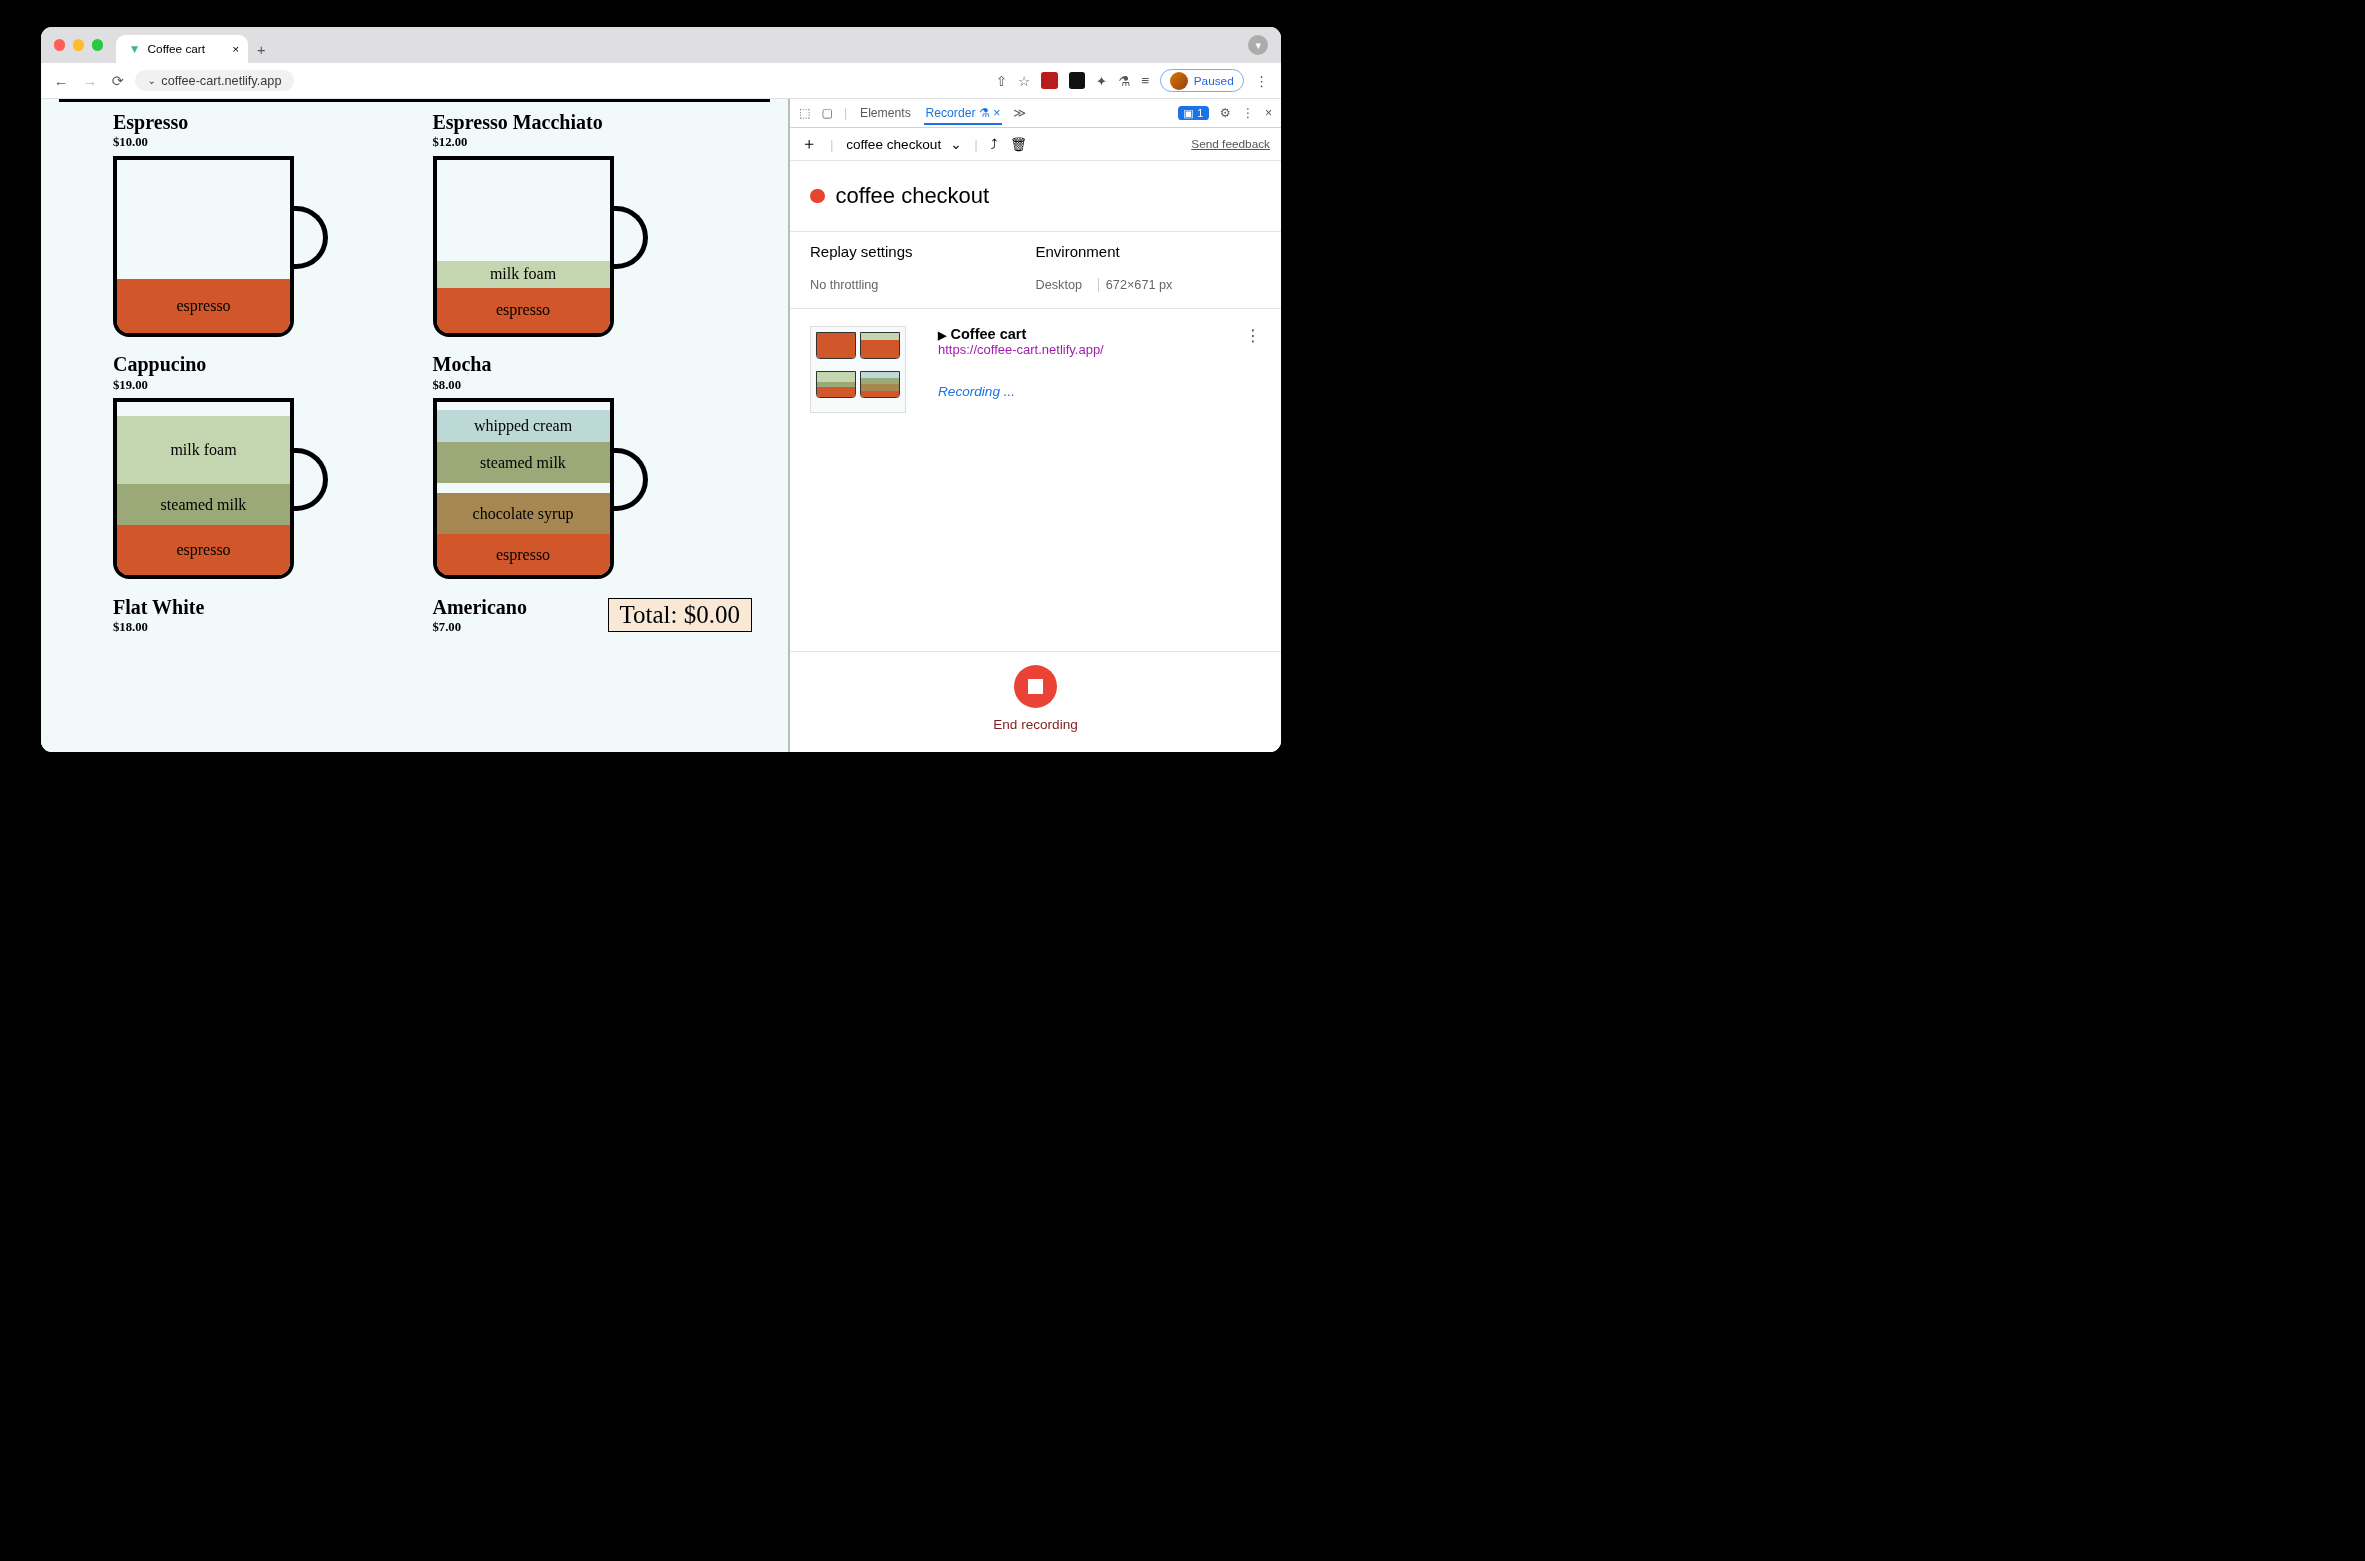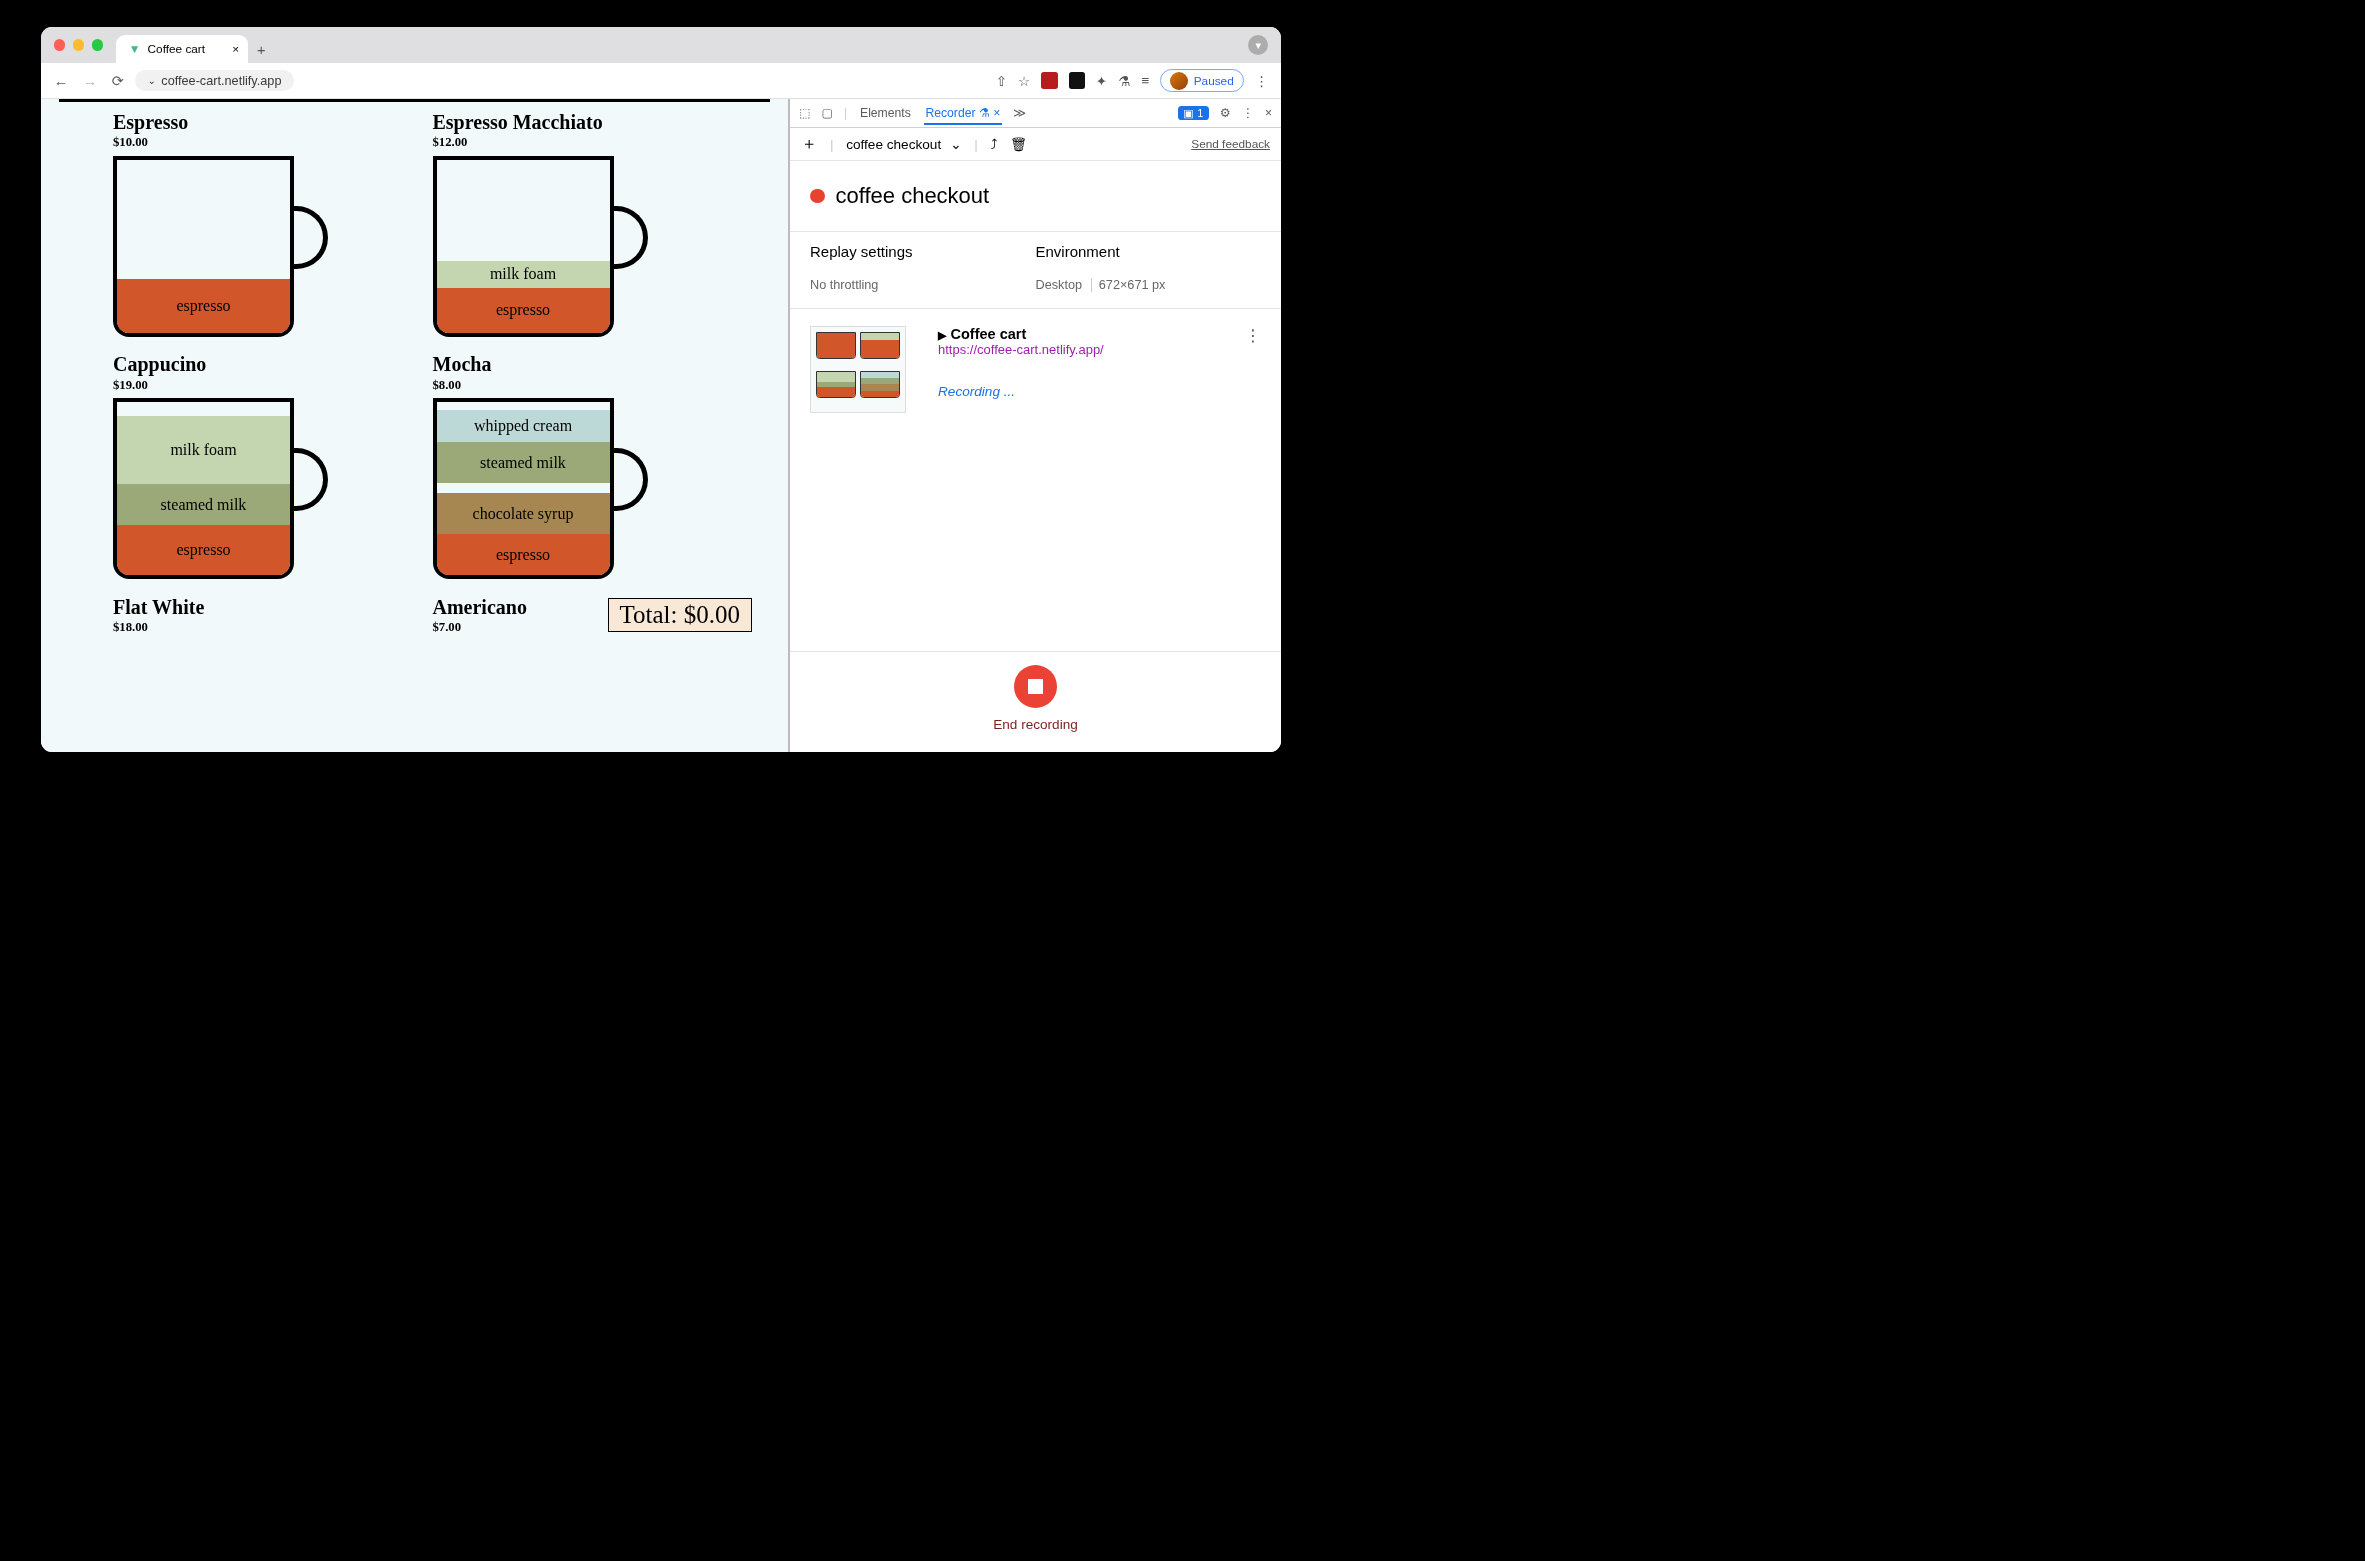--- a/index.html
+++ b/index.html
@@ -69,21 +69,21 @@
 .dd { display: flex; align-items: center; gap: 9px; padding: 1.8px 0; }
 .feedback { margin-left: auto; font-size: 11.8px; text-decoration: underline; color: #555; }
 
 .rechdr { display: flex; align-items: center; gap: 11px; padding: 22px 20px; font-size: 22px; }
 .recdot { width: 14.5px; height: 14.5px; border-radius: 50%; background: #e8432f; }
 
 .settings { display: flex; padding: 11px 20px 16.3px; border-top: 0.9px solid #e5e5e5; border-bottom: 0.9px solid #e5e5e5; }
 .scol { flex: 1; }
 .scol h4 { font-size: 15px; font-weight: 400; margin-bottom: 18px; }
 .scol .val { font-size: 12.7px; color: #666; }
-.dims { display: inline-block; border-left: 0.9px solid #ccc; padding-left: 7.2px; margin-left: 5px; }
+.dims { display: inline-block; border-left: 0.9px solid #ccc; padding-left: 7.2px; margin-left: 12px; }
 
 .steprow { display: flex; padding: 16.3px 20px; gap: 32px; align-items: flex-start; }
 .thumb { width: 96px; height: 87px; border: 0.9px solid #ddd; background: #f6fafa; position: relative; overflow:hidden; }
 .thumb-inner { position:absolute; inset:5.4px; display:grid; grid-template-columns:1fr 1fr; gap:3.6px; }
 .tcup { border:1.4px solid #333; border-radius: 0 0 3.6px 3.6px; display:flex; flex-direction:column; justify-content:flex-end; overflow:hidden; height:27px; }
 .tl { flex:1; }
 .stepinfo { flex: 1; }
 .stepname { font-size: 14.5px; font-weight: 600; }
 .stepurl { font-size: 13px; color: #a21caf; }
 .recording { font-size: 13.6px; color: #1a73e8; font-style: italic; margin-top: 27px; }

